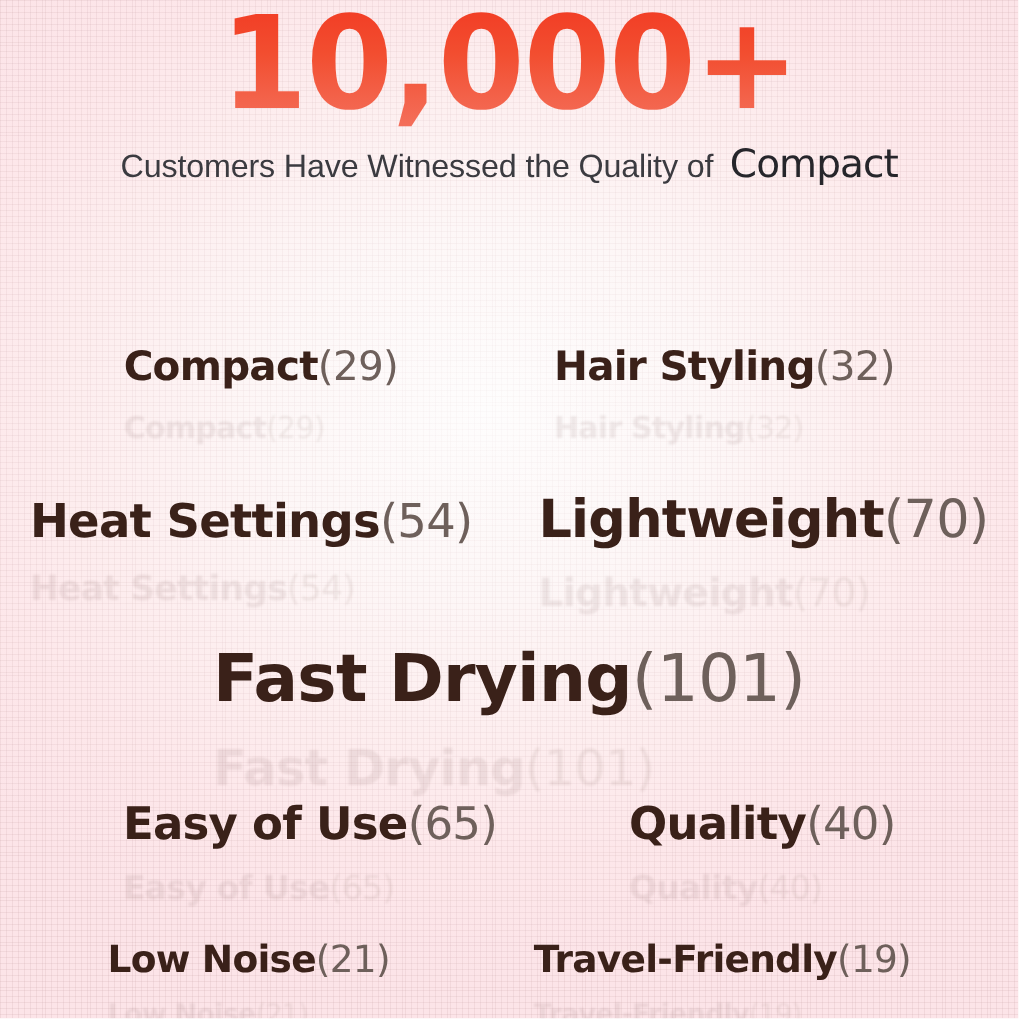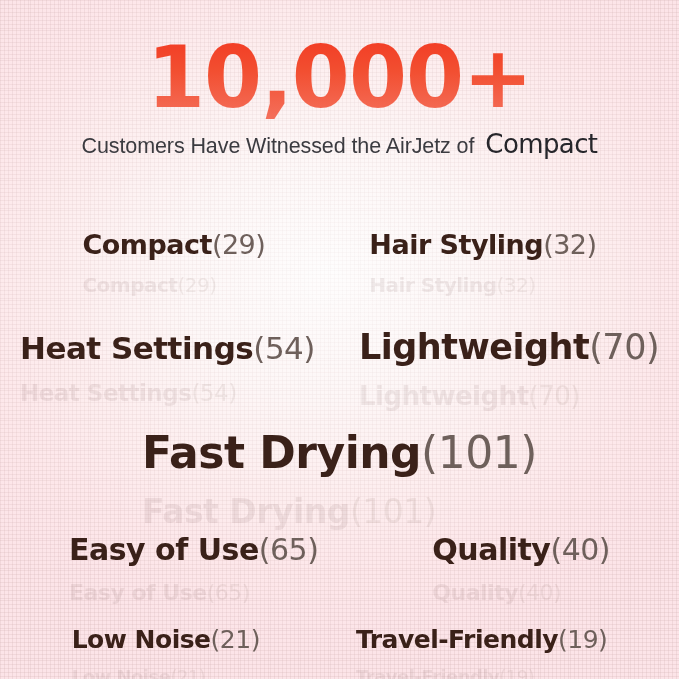--- a/index.html
+++ b/index.html
@@ -52,21 +52,20 @@
     pointer-events: none;
   }
 
   
   #header {
     position: absolute;
     top: 0;
     left: 0;
     width: 679px;
     text-align: center;
-    padding-top: 34px;
   }
 
   #headline {
     font-family: "DejaVu Sans", sans-serif;
     font-size: 86px;
     font-weight: bold;
     letter-spacing: -1px;
     line-height: 1.0;
     background: linear-gradient(to bottom, #f23a23 0%, #f24e30 42%, #f4705c 100%);
     -webkit-background-clip: text;
@@ -169,41 +168,41 @@
   #row-2 .term  { font-size: 31px; }
   #row-2 .echo  { font-size: 23px; margin-top: 14px; }
   #row-2 .cell-lightweight .term { font-size: 35px; }
   #row-2 .cell-lightweight .echo { font-size: 26px; }
 
   #row-3 { height: 105px; }
   #row-3 .term  { font-size: 44px; }
   #row-3 .echo  { font-size: 33px; margin-top: 14px; }
 
   #row-4 { height: 93px; }
-  #row-4 .cloud-cell { margin: 0 57px; }
+  #row-4 .cloud-cell { margin: 0 44px; }
   #row-4 .term  { font-size: 30px; }
   #row-4 .echo  { font-size: 22px; margin-top: 13px; }
 
   #row-5 { height: 78px; }
   #row-5 .cloud-cell { margin: 0 48px; }
   #row-5 .term  { font-size: 25px; }
   #row-5 .echo  { font-size: 18px; margin-top: 12px; }
 </style>
 </head>
 <body>
 
 <div id="infographic">
 
   <div id="grid-overlay"></div>
 
   <div id="header">
     <div id="headline">10,000+</div>
 
     <div id="subtitle-row">
-      <span id="subtitle-text">Customers Have Witnessed the AirJetz of</span>
+      <span id="subtitle-text">Customers Have Witnessed the Quality of</span>
       <span id="brand-logo">Compact</span>
     </div>
   </div>
 
   <div id="wordcloud">
 
     <div class="cloud-row" id="row-1">
       <span class="cloud-cell cell-compact">
         <span class="term"><span>Compact</span><span class="count">(29)</span></span>
         <span class="echo"><span>Compact</span><span class="count">(29)</span></span>

